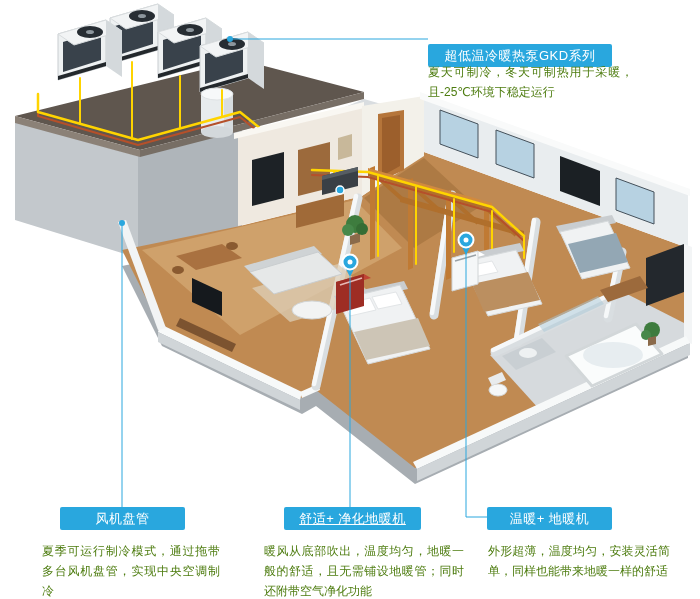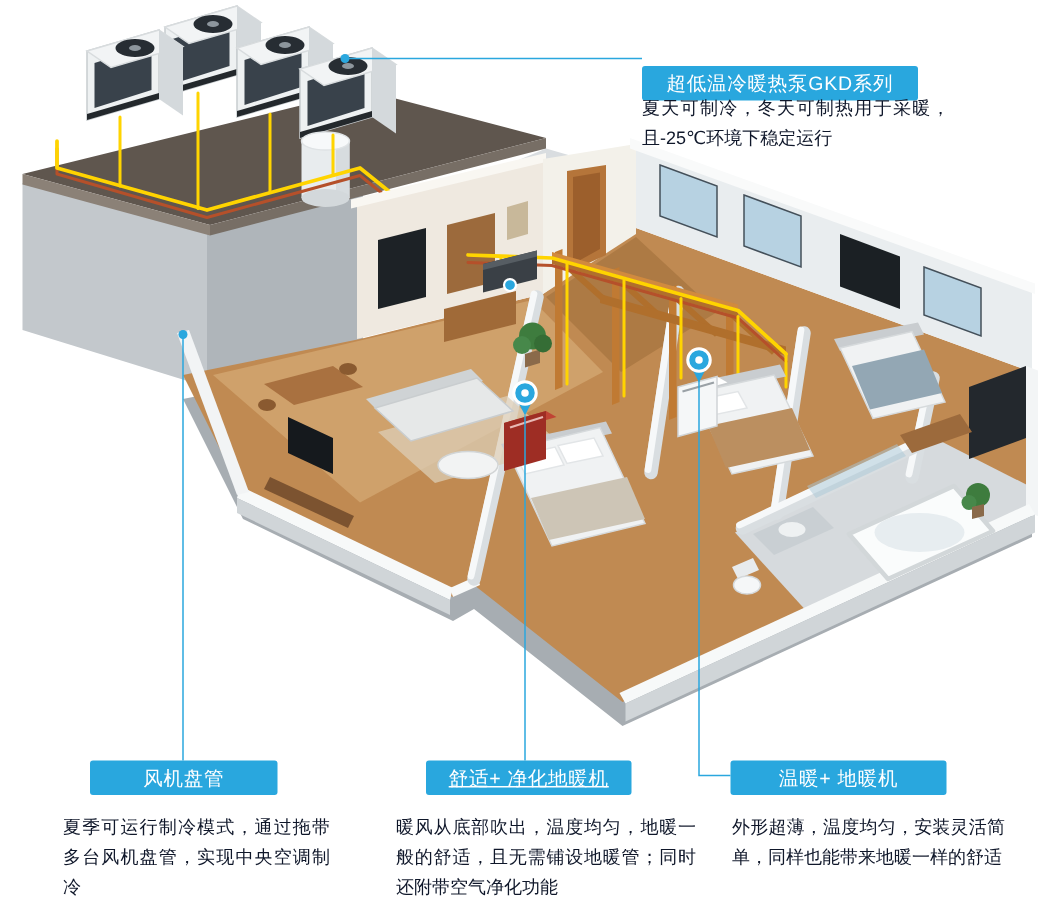--- a/index.html
+++ b/index.html
@@ -6,29 +6,29 @@
   html,body { width:700px; height:599px; background:#ffffff; overflow:hidden;
     font-family:"Liberation Sans","DejaVu Sans",sans-serif; }
   .scene { position:relative; width:700px; height:599px; background:#ffffff; }
   .scene svg { position:absolute; left:0; top:0; }
   .callout-label {
     position:absolute; height:23px; display:flex; align-items:center; justify-content:center;
     background:var(--accent,#29a7de); color:#ffffff; font-size:13px; letter-spacing:0.5px;
     border-radius:2px; white-space:nowrap;
   }
   .callout-desc {
-    position:absolute; color:#0f172a; font-size:12px; line-height:20px; text-align:justify;
+    position:absolute; color:#4d7c0f; font-size:12px; line-height:20px; text-align:justify;
   }
   #label-heatpump { left:428px; top:28px; width:184px;margin-top:16px; }
   #desc-heatpump  { left:428px; top:62px;  width:205px; }
   #label-fancoil  { left:60px;  top:507px; width:125px; }
   #desc-fancoil   { left:42px;  top:541px; width:178px; }
   #label-purify   { left:284px; top:507px; width:137px;text-decoration:underline; }
   #desc-purify    { left:264px; top:541px; width:200px; }
-  #label-warm     { left:487px; top:507px; width:144px; }
+  #label-warm     { left:487px; top:507px; width:125px; }
   #desc-warm      { left:488px; top:541px; width:182px; }
 </style>
 </head>
 <body>
 
 <div class="scene">
 
 <svg width="700" height="599" viewBox="0 0 700 599">
 
   <g>

